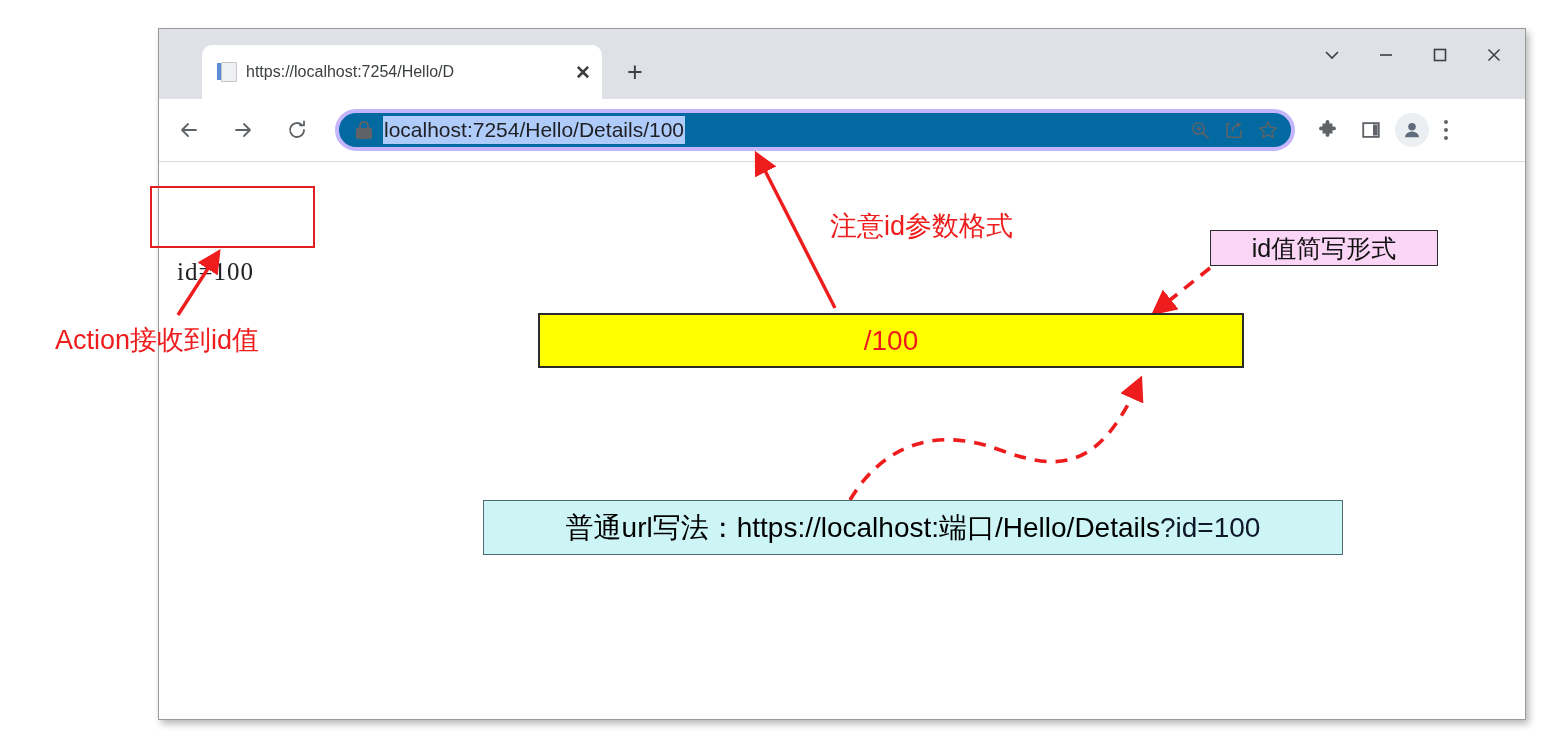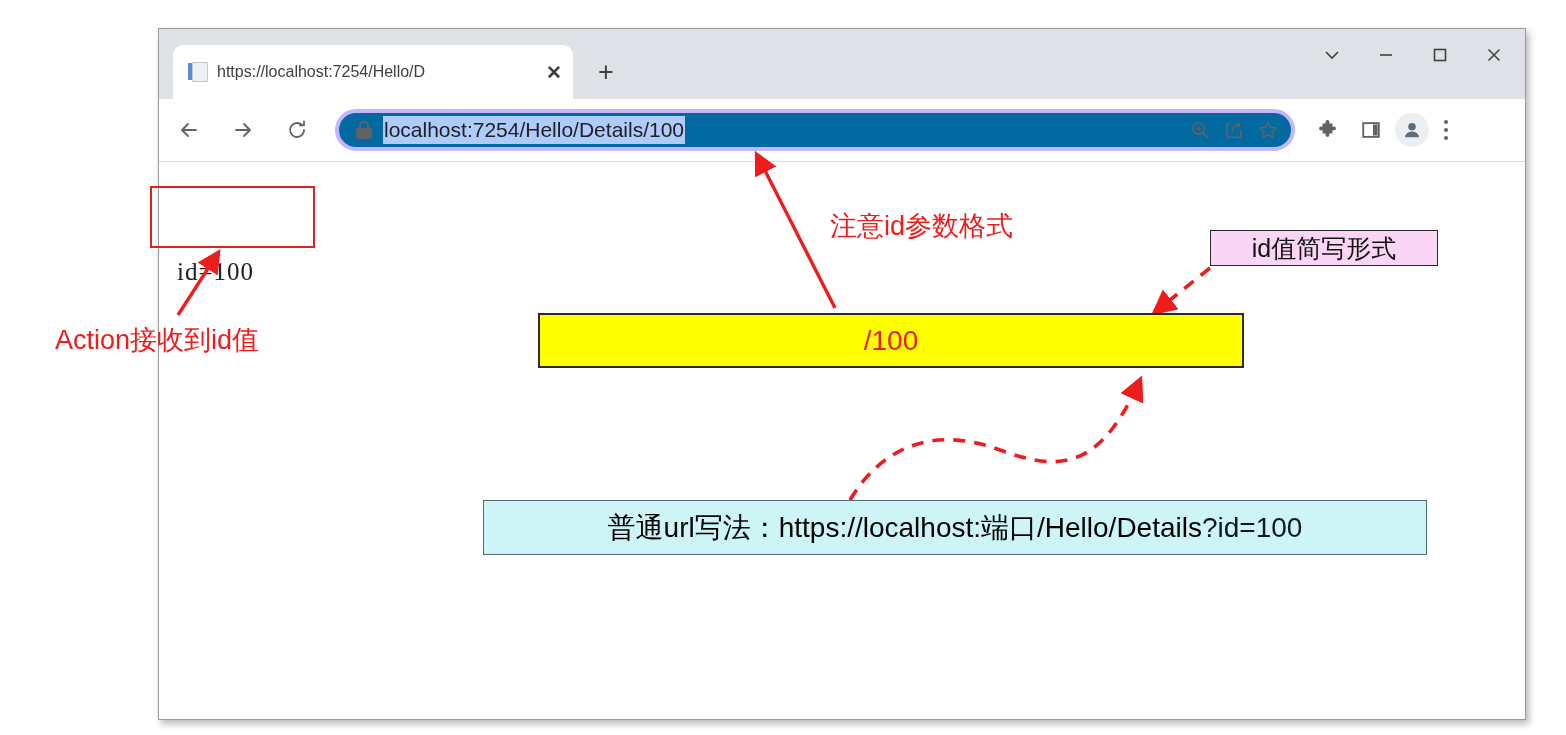--- a/index.html
+++ b/index.html
@@ -17,21 +17,21 @@
     left:158px;top:28px;width:1368px;height:692px;
     background:#ffffff;
     border:1px solid #9a9a9a;
     box-sizing:border-box;
     box-shadow:3px 4px 7px rgba(0,0,0,.28);
   }
   
   #tab-strip{
     position:absolute;left:0;top:0;right:0;height:70px;
     background:#dee1e6;
-    display:flex;align-items:flex-end;
+    display:flex;align-items:flex-end;padding-left:29px;
   }
   .tab{
     margin-left:14px;
     height:54px;width:400px;
     background:#ffffff;
     border-radius:10px 10px 0 0;
     display:flex;align-items:center;
     padding:0 6px 0 14px;
     box-sizing:border-box;
     position:relative;
@@ -139,21 +139,21 @@
     border:1.5px solid #2b2b2b;background:#fbd5f5;
     font-size:25px;color:#111;
   }
   #box-yellow{
     left:538px;top:313px;width:706px;height:55px;
     border:2px solid #2b2b2b;background:#ffff00;
     font-size:28px;color:#000;white-space:nowrap;
   }
   #box-yellow .red{color:#ee1c1c;}
   #box-cyan{
-    left:483px;top:500px;width:944px;height:55px;
+    left:483px;top:500px;width:860px;height:55px;
     border:1.5px solid #4f6b73;background:#cdf5f6;
     font-size:28px;color:#000;white-space:nowrap;
   }
   #box-cyan .red{color:#0f172a;}
 </style>
 </head>
 <body>
 
 <div class="abs" id="browser-window">
 

